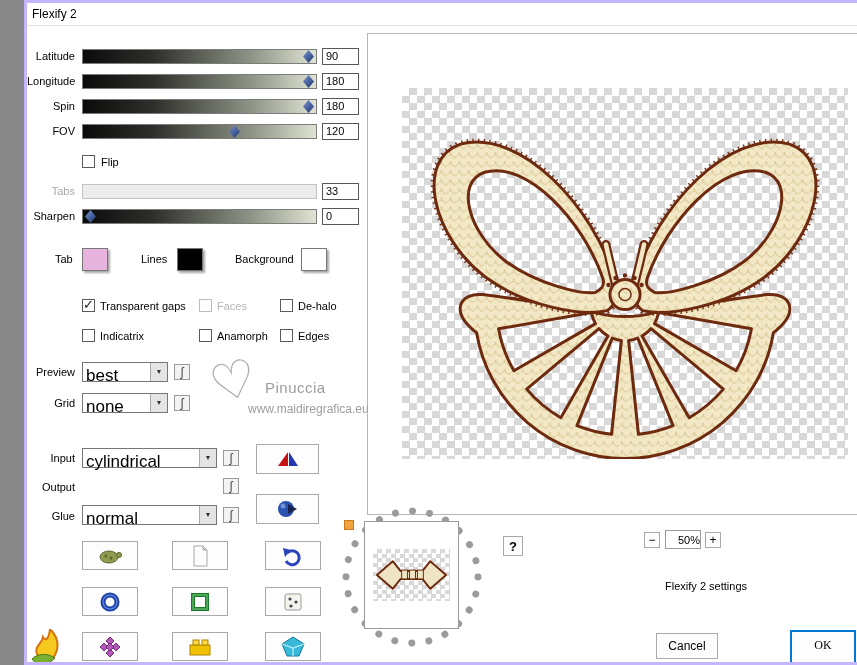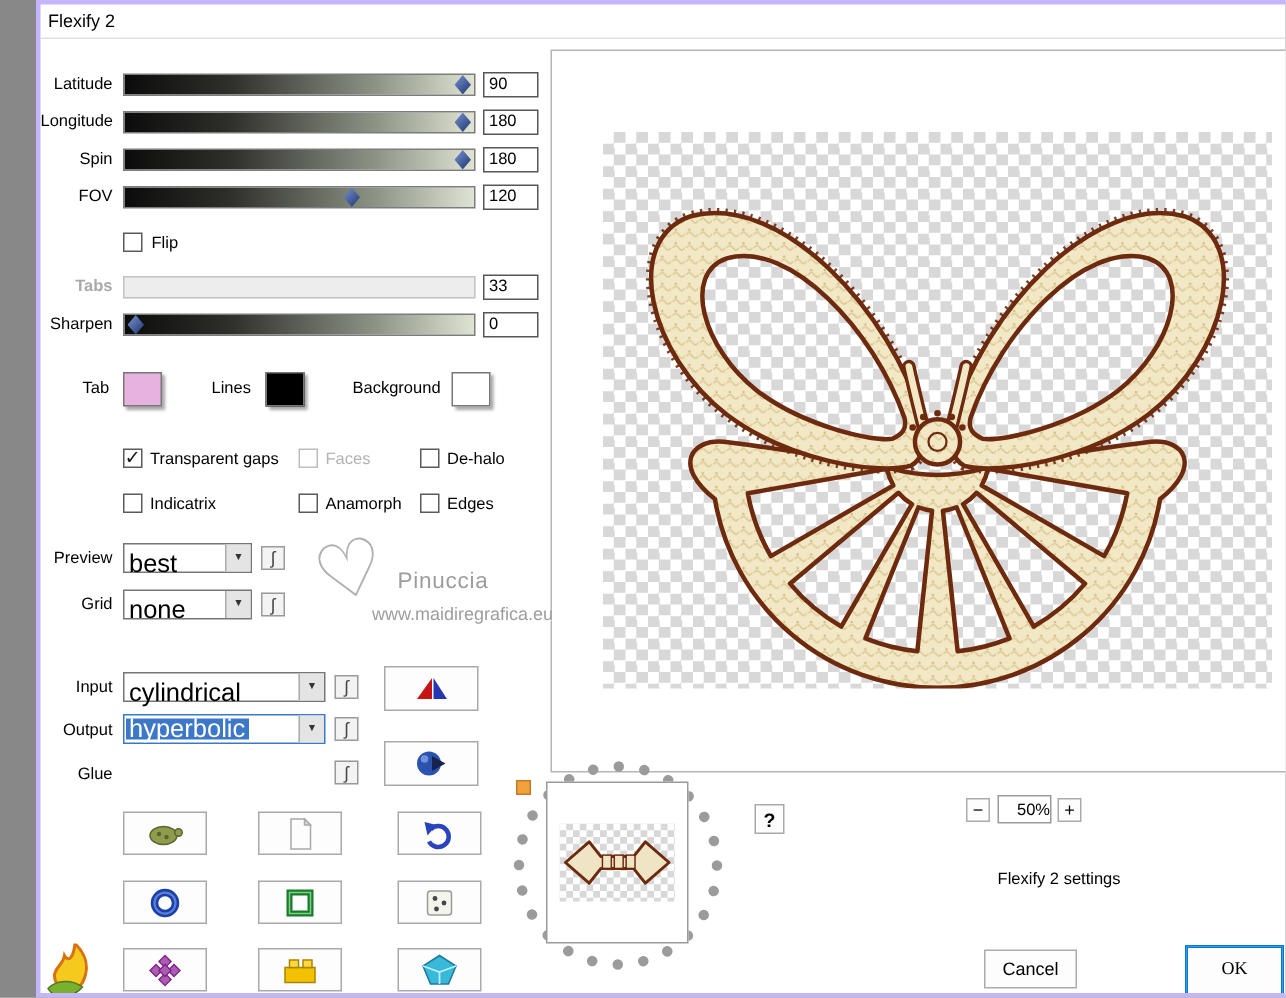--- a/index.html
+++ b/index.html
@@ -71,21 +71,21 @@
 
   <div class="lbl" style="top:122px;">FOV</div>
   <div class="track" style="left:55px;top:121px;">
     <div class="thumb" style="left:146px;"></div>
   </div>
   <div class="valbox" style="left:295px;top:120px;">120</div>
 
   <div class="cb" style="left:55px;top:152px;"></div>
   <div class="cblbl" style="left:74px;top:153px;">Flip</div>
 
-  <div class="lbl dis" style="top:182px;font-weight:bold;">Tabs</div>
+  <div class="lbl dis" style="top:182px;">Tabs</div>
   <div class="track dis" style="left:55px;top:181px;"></div>
   <div class="valbox" style="left:295px;top:180px;">33</div>
 
   <div class="lbl" style="top:207px;">Sharpen</div>
   <div class="track" style="left:55px;top:206px;">
     <div class="thumb" style="left:2px;"></div>
   </div>
   <div class="valbox" style="left:295px;top:205px;">0</div>
 
   <div class="cblbl" style="left:28px;top:250px;">Tab</div>
@@ -138,34 +138,34 @@
   </div>
   <div class="sbtn" style="left:196px;top:447px;">ʃ</div>
   <div class="btn3d" style="left:229px;top:441px;width:63px;height:30px;">
     <svg width="26" height="20" viewBox="0 0 26 20">
       <polygon points="3,17 13,3 13,17" fill="#c61414"></polygon>
       <polygon points="14,3 23,17 14,17" fill="#2436b4"></polygon>
     </svg>
   </div>
 
   <div class="lbl" style="top:478px;">Output</div>
-  <div class="combo" style="left:55px;top:473px;width:135px;border-color:#3d78c8;">
-    <span class="txt sel">hyperbolic</span>
-    <span class="arr">▼</span>
-  </div>
   <div class="sbtn" style="left:196px;top:475px;">ʃ</div>
   <div class="btn3d" style="left:229px;top:491px;width:63px;height:30px;">
     <svg width="26" height="20" viewBox="0 0 26 20">
       <circle cx="11" cy="10" r="8" fill="#2a52b0"></circle>
       <circle cx="8" cy="7" r="2.5" fill="#6f92d8"></circle>
       <polygon points="13,5 22,10 13,15" fill="#16234f"></polygon>
     </svg>
   </div>
 
   <div class="lbl" style="top:507px;">Glue</div>
+  <div class="combo" style="left:55px;top:502px;width:135px;">
+    <span class="txt">normal</span>
+    <span class="arr">▼</span>
+  </div>
   <div class="sbtn" style="left:196px;top:504px;">ʃ</div>
 
   <div class="btn3d" style="left:55px;top:538px;width:56px;height:29px;">
     <svg width="28" height="20" viewBox="0 0 28 20">
       <ellipse cx="13" cy="11" rx="9" ry="6" fill="#8f9c4e" stroke="#5a652c"></ellipse>
       <circle cx="23" cy="9" r="2.5" fill="#8f9c4e" stroke="#5a652c"></circle>
       <circle cx="10" cy="10" r="1.5" fill="#5a652c"></circle>
       <circle cx="15" cy="12" r="1.5" fill="#5a652c"></circle>
     </svg>
   </div>

